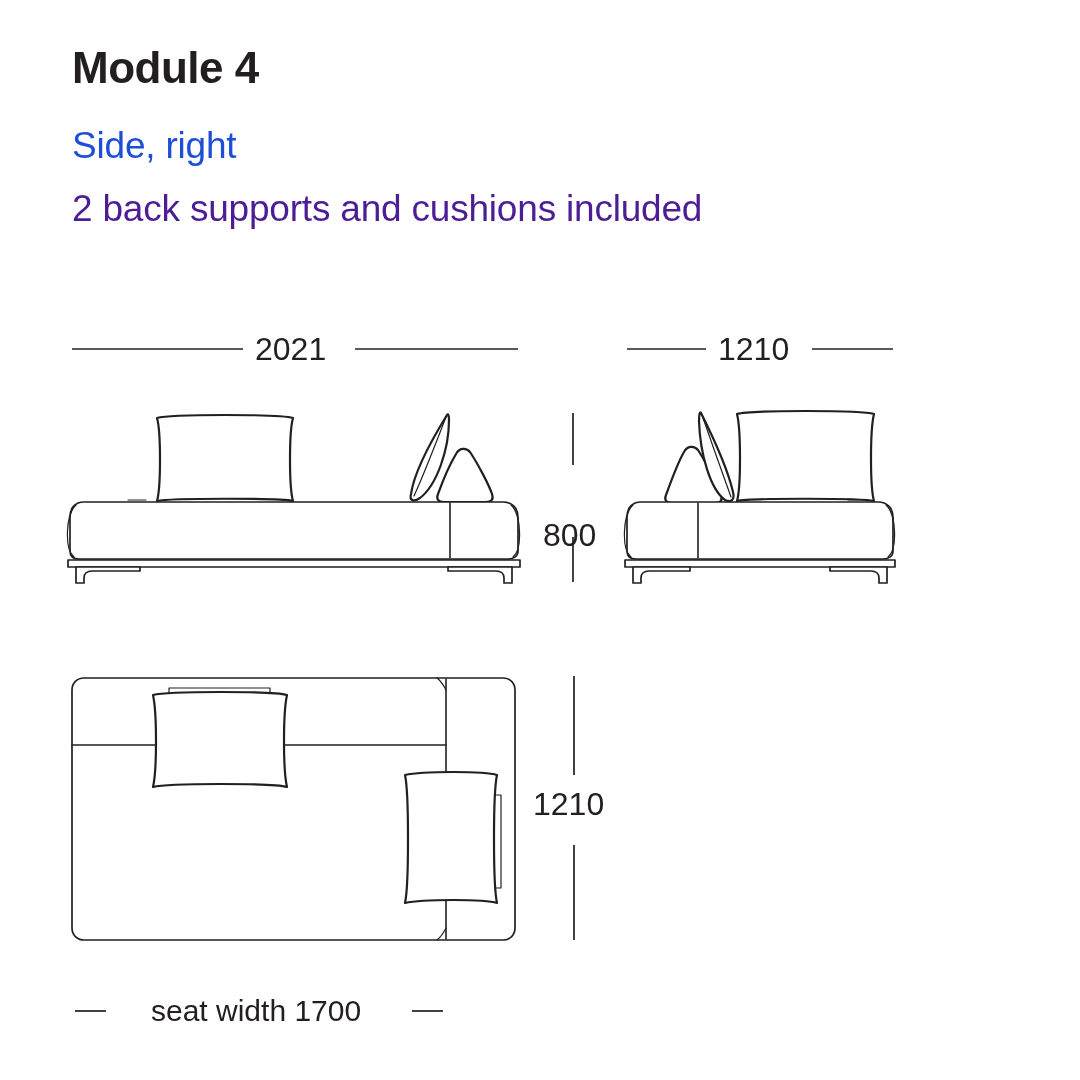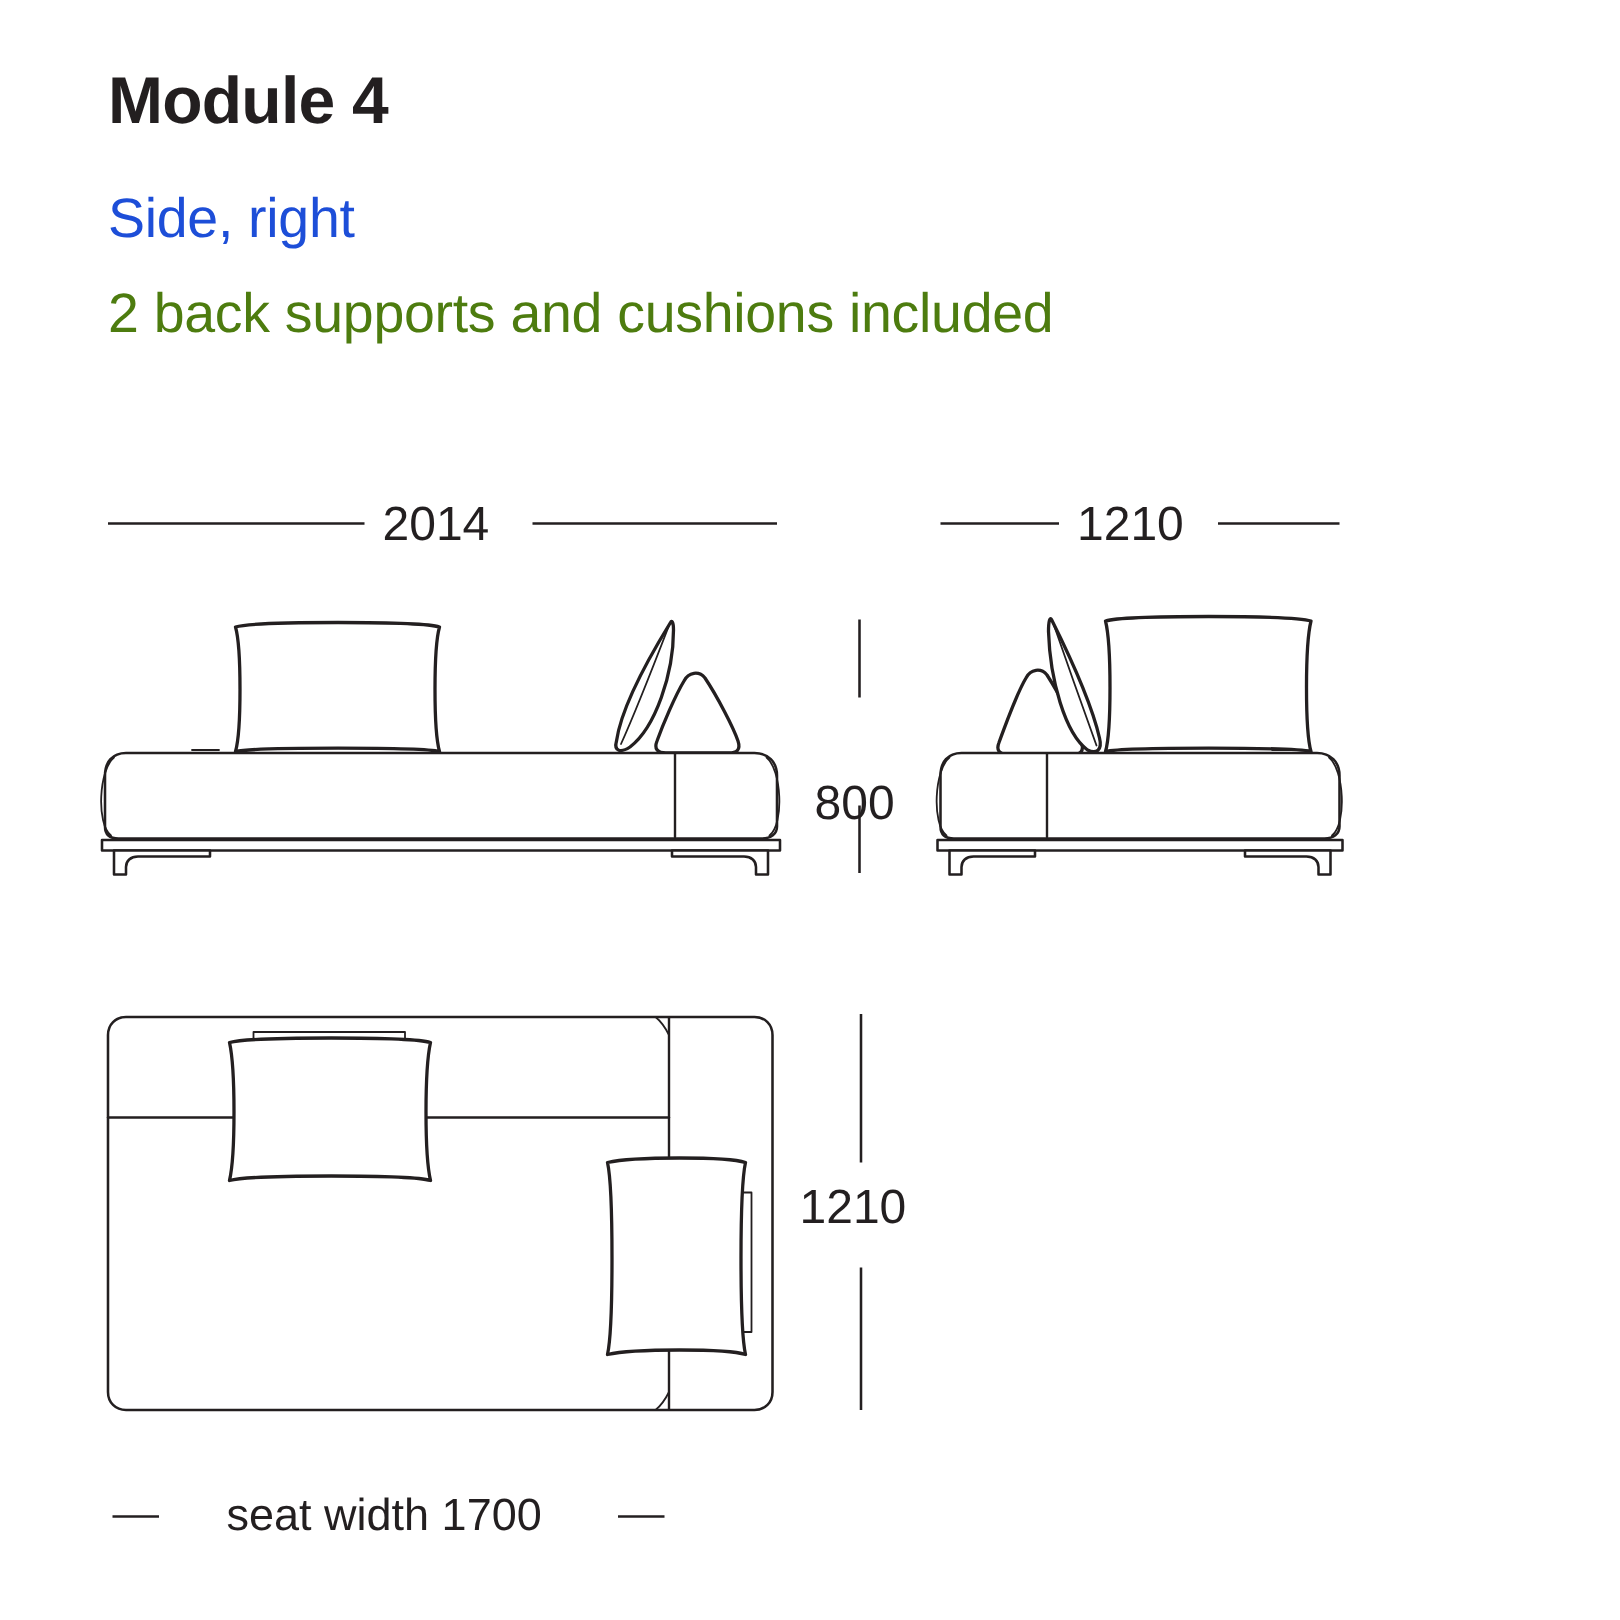--- a/index.html
+++ b/index.html
@@ -40,21 +40,21 @@
     color: #1d4ed8;
     line-height: 1.0;
     letter-spacing: -0.2px;
   }
   .txt-sub2 {
     position: absolute;
     left: 72px;
     top: 190px;
     font-size: 37px;
     font-weight: normal;
-    color: #4d7c0f;
+    color: #4c1d95;
     line-height: 1.0;
     letter-spacing: -0.2px;
   }
   .dimlabel {
     position: absolute;
     font-size: 32px;
     font-weight: normal;
     color: #231f20;
     white-space: nowrap;
   }
@@ -101,21 +101,21 @@
 </style>
 </head>
 <body>
 
 <div id="sheet">
 
   <div class="txt-title">Module 4</div>
   <div class="txt-sub1">Side, right</div>
   <div class="txt-sub2">2 back supports and cushions included</div>
 
-  <div class="dimlabel" id="dim-width-top">2014</div>
+  <div class="dimlabel" id="dim-width-top">2021</div>
   <div class="dimlabel" id="dim-depth-top">1210</div>
   <div class="dimlabel" id="dim-height-side">800</div>
   <div class="dimlabel" id="dim-depth-plan">1210</div>
   <div class="dimlabel" id="dim-seatwidth">seat width 1700</div>
 
   <svg width="1080" height="1080" viewBox="0 0 1080 1080" style="position:absolute;left:0;top:0;">
 
     <g>
       <line class="ln-dim" x1="72" y1="349" x2="243" y2="349"></line>
       <line class="ln-dim" x1="355" y1="349" x2="518" y2="349"></line>

